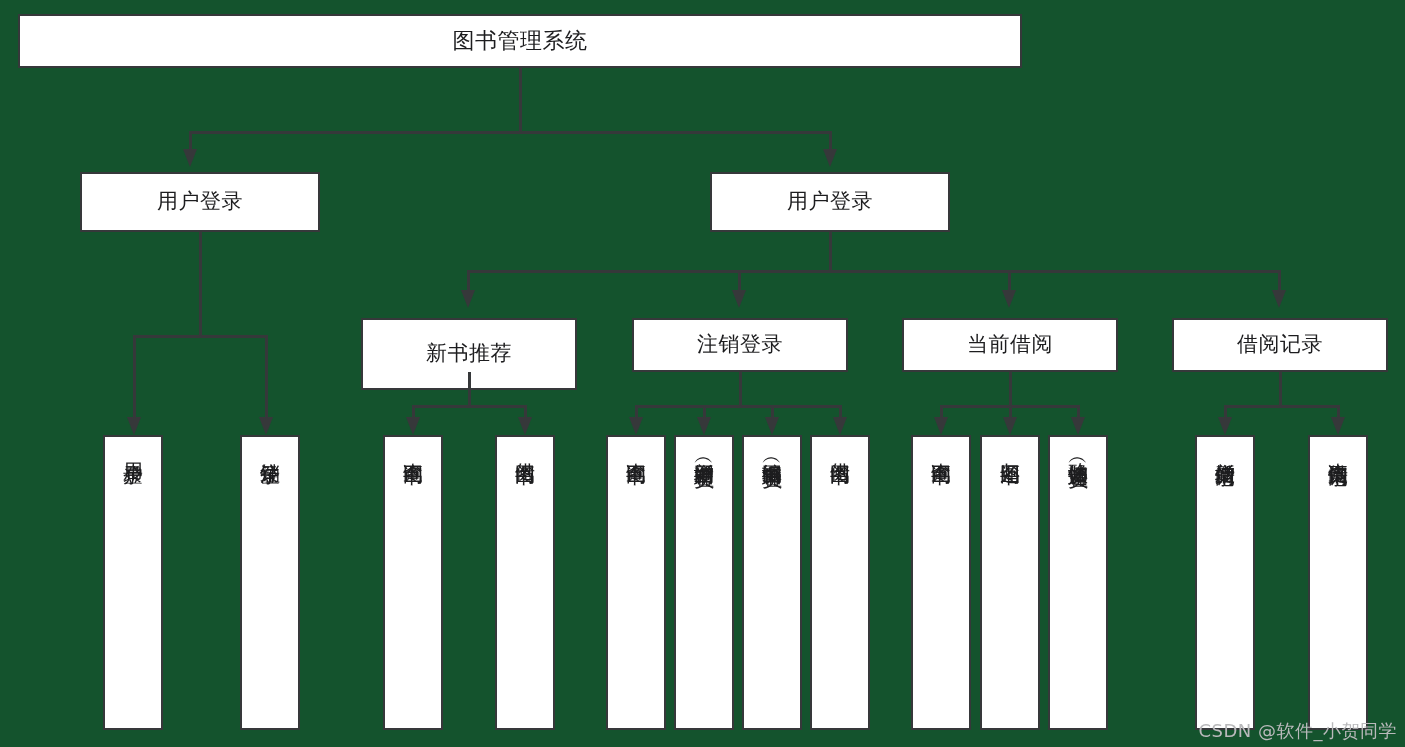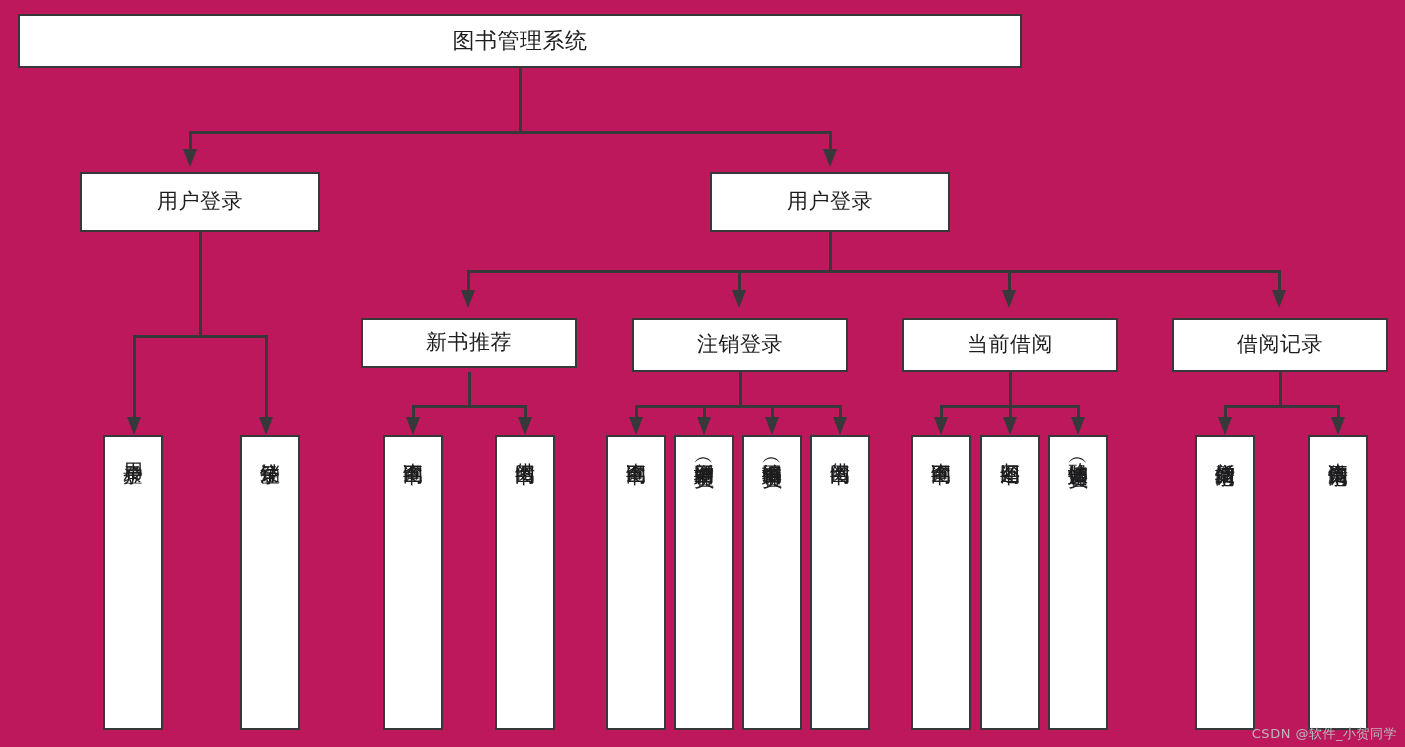--- a/index.html
+++ b/index.html
@@ -4,21 +4,21 @@
 <style>
   html, body {
     margin: 0;
     padding: 0;
     background: #ffffff;
   }
   #canvas {
     position: relative;
     width: 1405px;
     height: 747px;
-    background: #be185d;
+    background: #14532d;
     font-family: "DejaVu Sans", "Liberation Sans", sans-serif;
     overflow: hidden;
   }
   
   .node {
     position: absolute;
     box-sizing: border-box;
     background: #ffffff;
     border: 2.5px solid #36383a;
     display: flex;
@@ -65,21 +65,21 @@
     height: 0;
     border-left: 7px solid transparent;
     border-right: 7px solid transparent;
     border-top: 18px solid #36383a;
   }
   
   #watermark {
     position: absolute;
     right: 8px;
     bottom: 4px;
-    font-size: 13px;
+    font-size: 18px;
     color: #b9b9bb;
     letter-spacing: 0.5px;
     white-space: nowrap;
     text-align: right;
   }
 </style>
 </head>
 <body>
 
 <div id="canvas">
@@ -121,21 +121,21 @@
 
   <div class="vline" style="left:738px; top:270px; width:2.5px; height:22px;"></div>
   <div class="arrow" style="left:732px; top:290px;"></div>
 
   <div class="vline" style="left:1008px; top:270px; width:2.5px; height:22px;"></div>
   <div class="arrow" style="left:1002px; top:290px;"></div>
 
   <div class="vline" style="left:1278px; top:270px; width:2.5px; height:22px;"></div>
   <div class="arrow" style="left:1272px; top:290px;"></div>
 
-  <div class="node horiz" style="left:361px; top:318px; width:216px; height:50px;">
+  <div class="node horiz" style="left:361px; top:318px; width:216px; height:72px;">
     <span>新书推荐</span>
   </div>
   <div class="node horiz" style="left:632px; top:318px; width:216px; height:54px;">
     <span>注销登录</span>
   </div>
   <div class="node horiz" style="left:1172px; top:318px; width:216px; height:54px;">
     <span>借阅记录</span>
   </div>
   <div class="node horiz" style="left:902px; top:318px; width:216px; height:54px;">
     <span>当前借阅</span>

